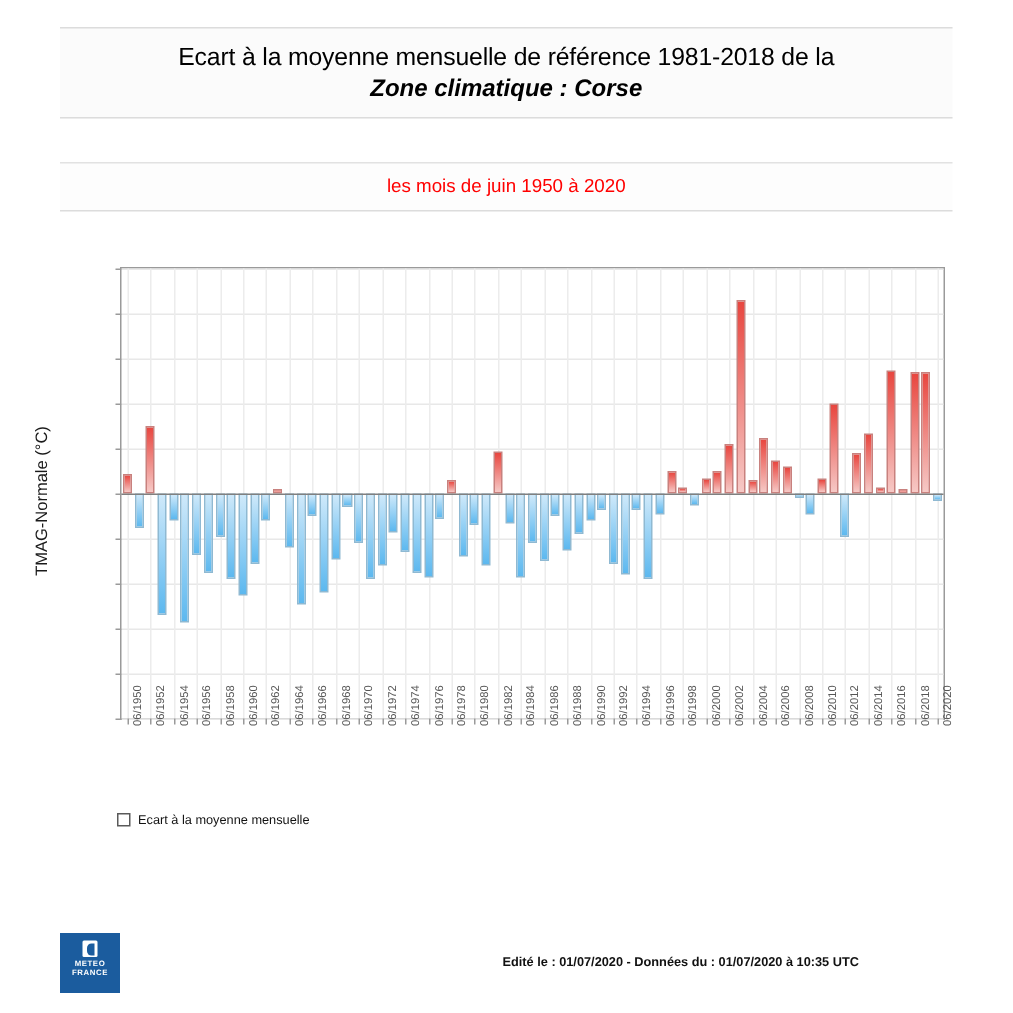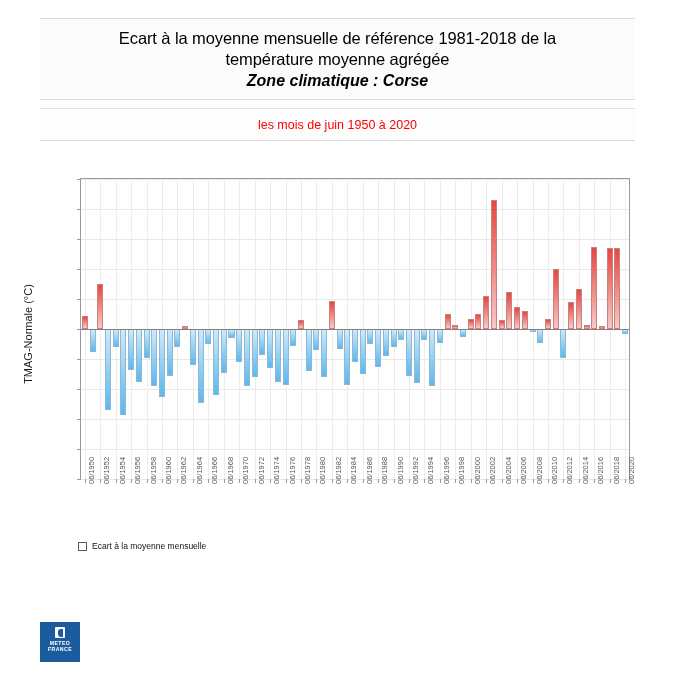--- a/index.html
+++ b/index.html
@@ -233,21 +233,20 @@
     white-space: nowrap;
   }
 </style>
 </head>
 <body>
 
 <div class="page">
 
   <div class="title-box">
     <div class="title-main">Ecart à la moyenne mensuelle de référence 1981-2018 de la</div>
-    <div class="title-main">température moyenne  agrégée</div>
     <div class="title-sub">Zone climatique : Corse</div>
   </div>
 
   <div class="period-box">
     <span class="period-text">les mois de juin 1950 à 2020</span>
   </div>
 
   <div class="chart-area">
     <div class="y-axis-label">TMAG-Normale (°C)</div>
     <div class="plot" id="plot">
@@ -464,14 +463,15 @@
     <span class="legend-check"></span>
     <span class="legend-label">Ecart à la moyenne mensuelle</span>
   </div>
 
   <div class="footer-rule"></div>
   <div class="logo">
     <div class="logo-glyph"></div>
     <span class="logo-t1">METEO</span>
     <span class="logo-t2">FRANCE</span>
   </div>
+  <div class="footer-text">Edité le : 01/07/2020 - Données du : 01/07/2020 à 10:35 UTC</div>
 
 </div>
 
 </body></html>

